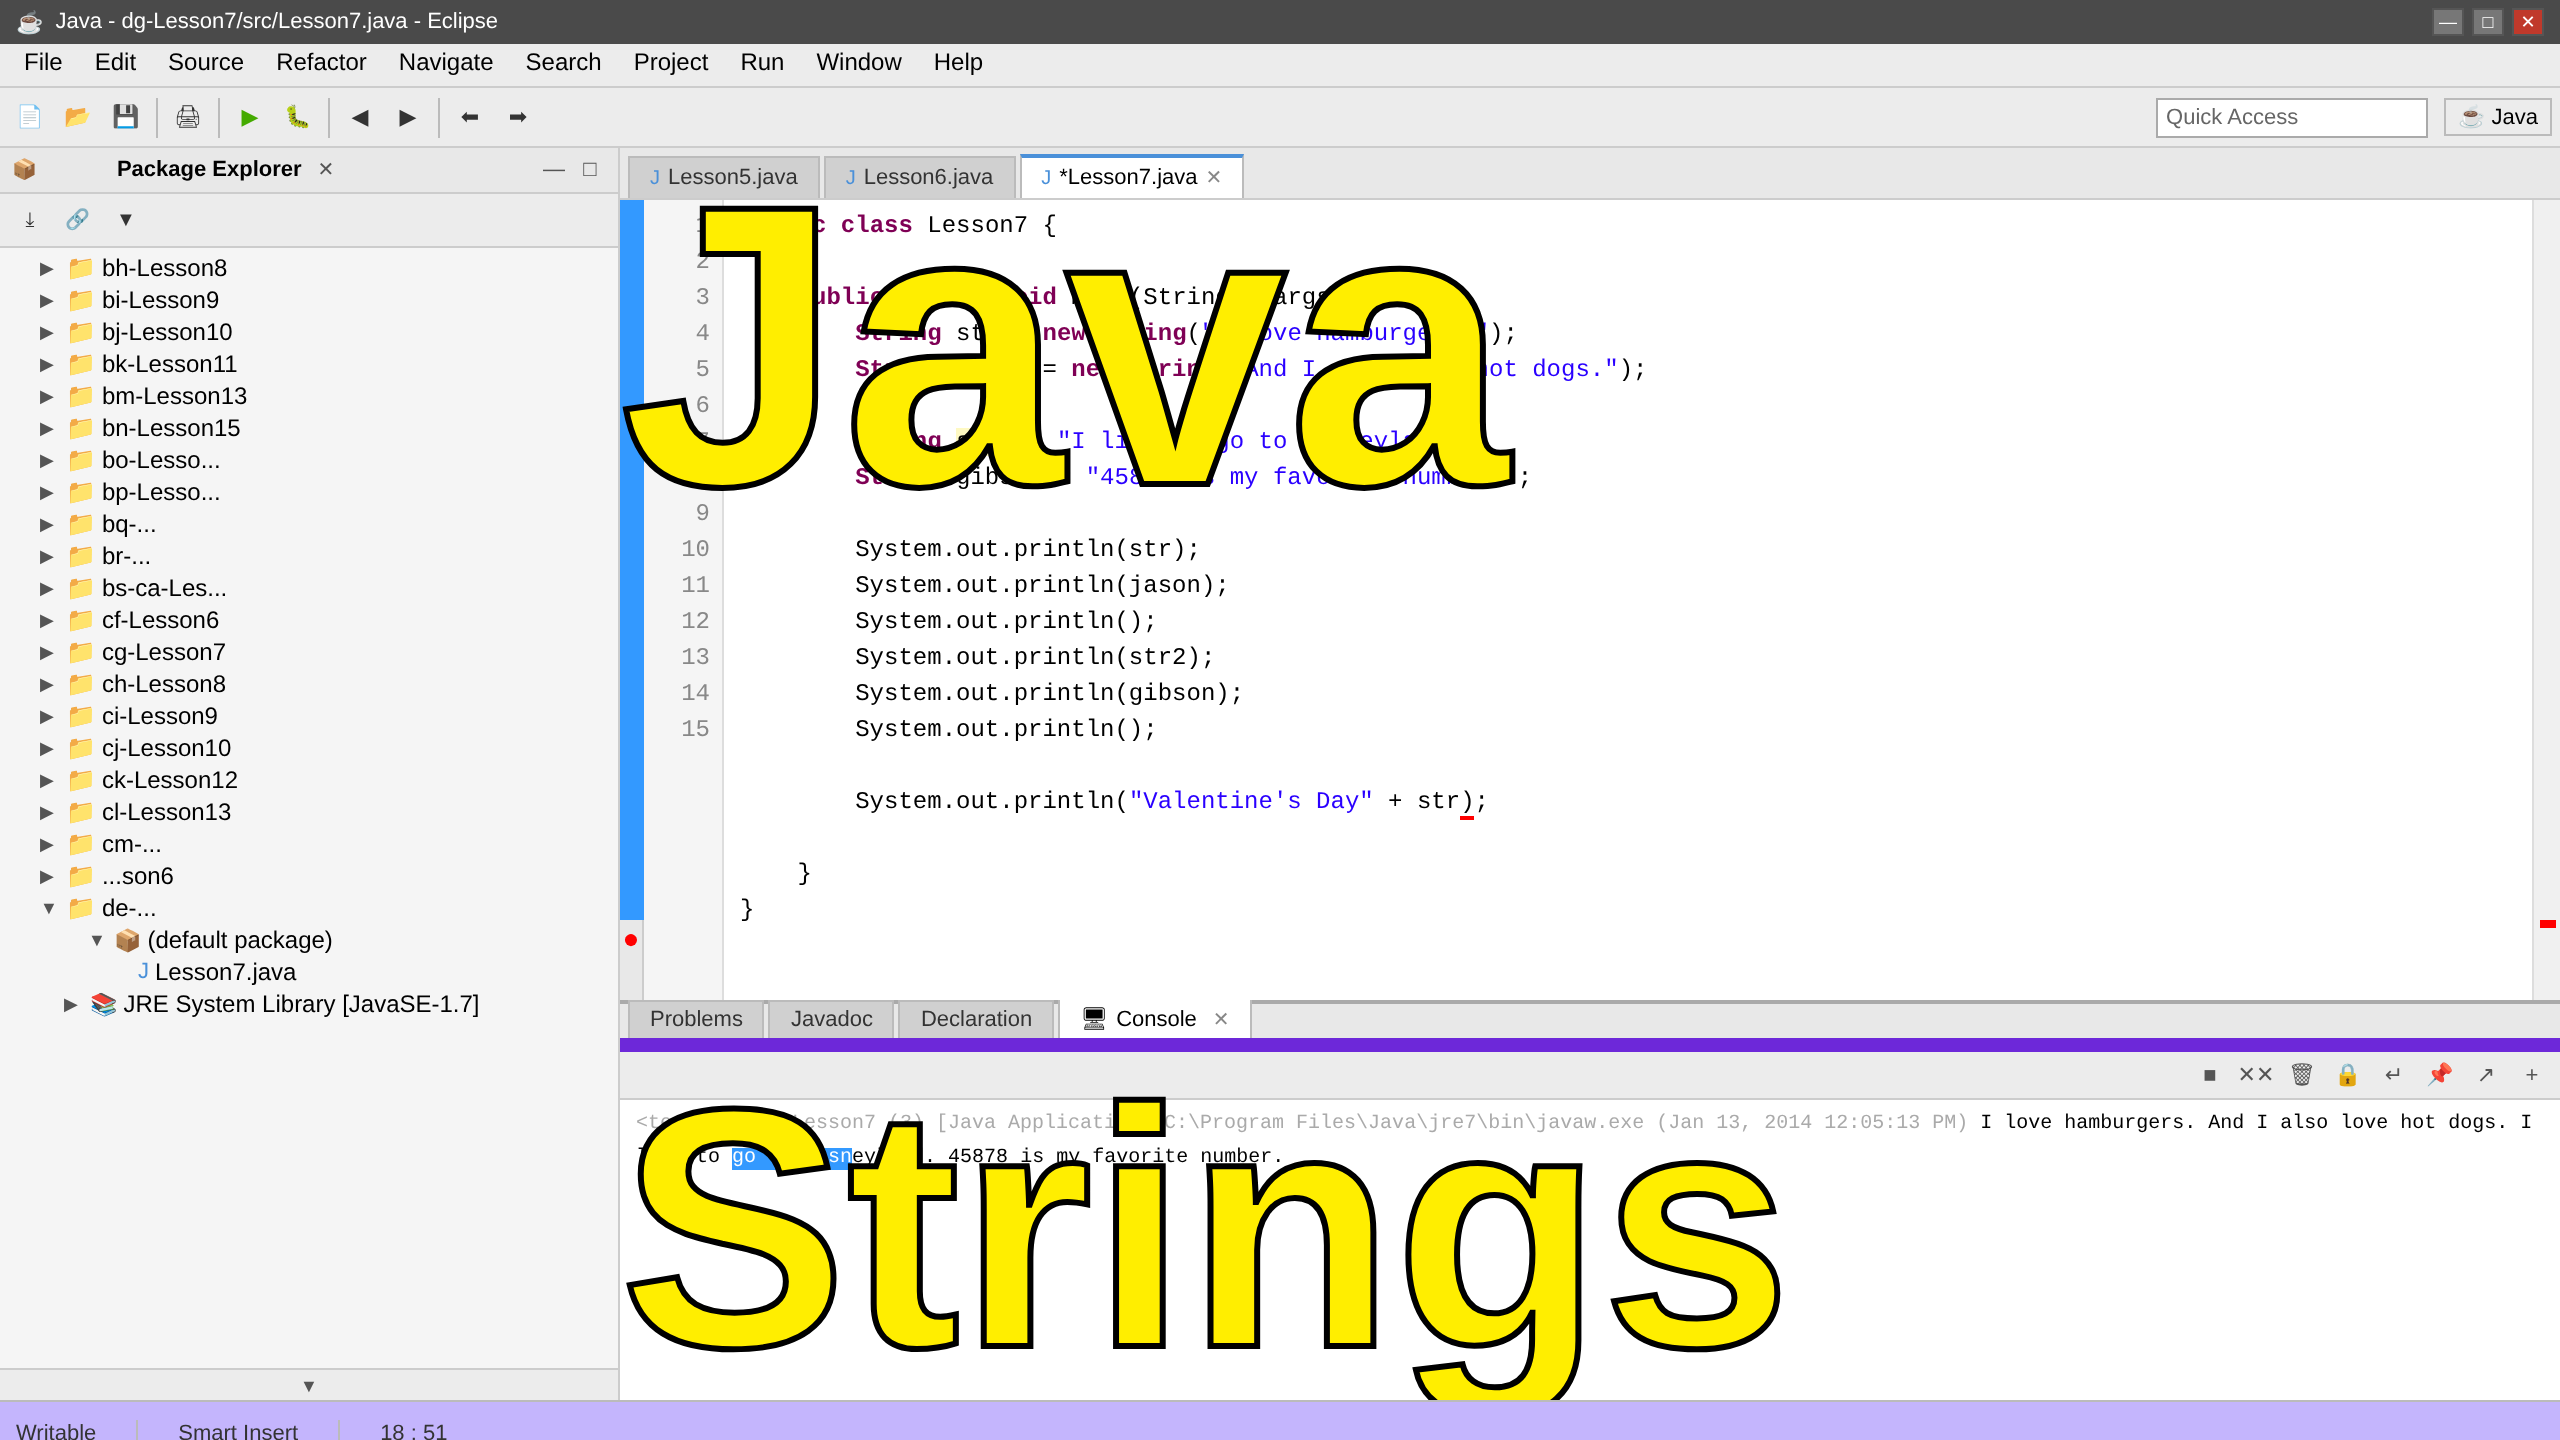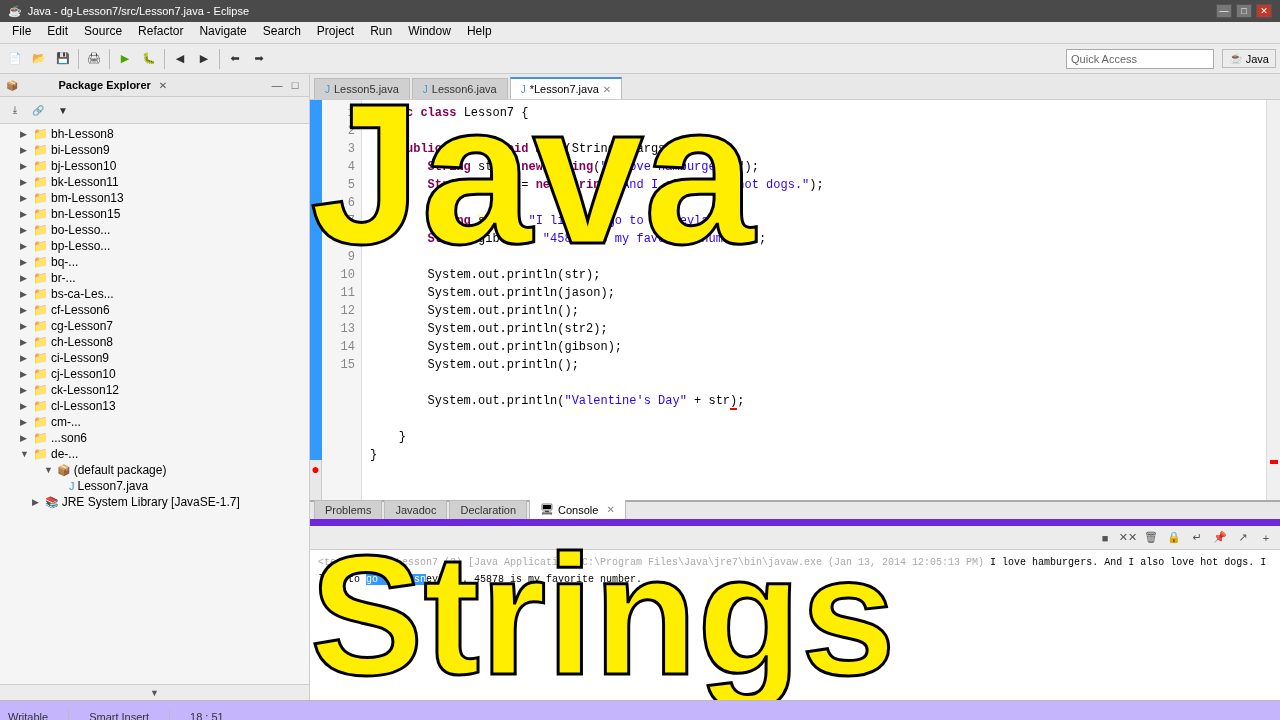--- a/index.html
+++ b/index.html
@@ -50,21 +50,21 @@
       padding: 0 4px;
       gap: 2px;
     }
     .tb-btn {
       width: 22px; height: 22px; background: #ececec; border: 1px solid transparent;
       display: flex; align-items: center; justify-content: center; font-size: 11px; cursor: pointer; color: #333;
     }
     .tb-sep { width: 1px; height: 20px; background: #bbb; margin: 0 2px; }
     #quick-access-box {
       margin-left: auto;
-      width: 148px;
+      width: 136px;
       height: 20px;
       border: 1px solid #aaa;
       background: #fff;
       padding: 0 4px;
       font-size: 11px;
       color: #666;
       display: flex;
       align-items: center;
     }
     #java-btn {

